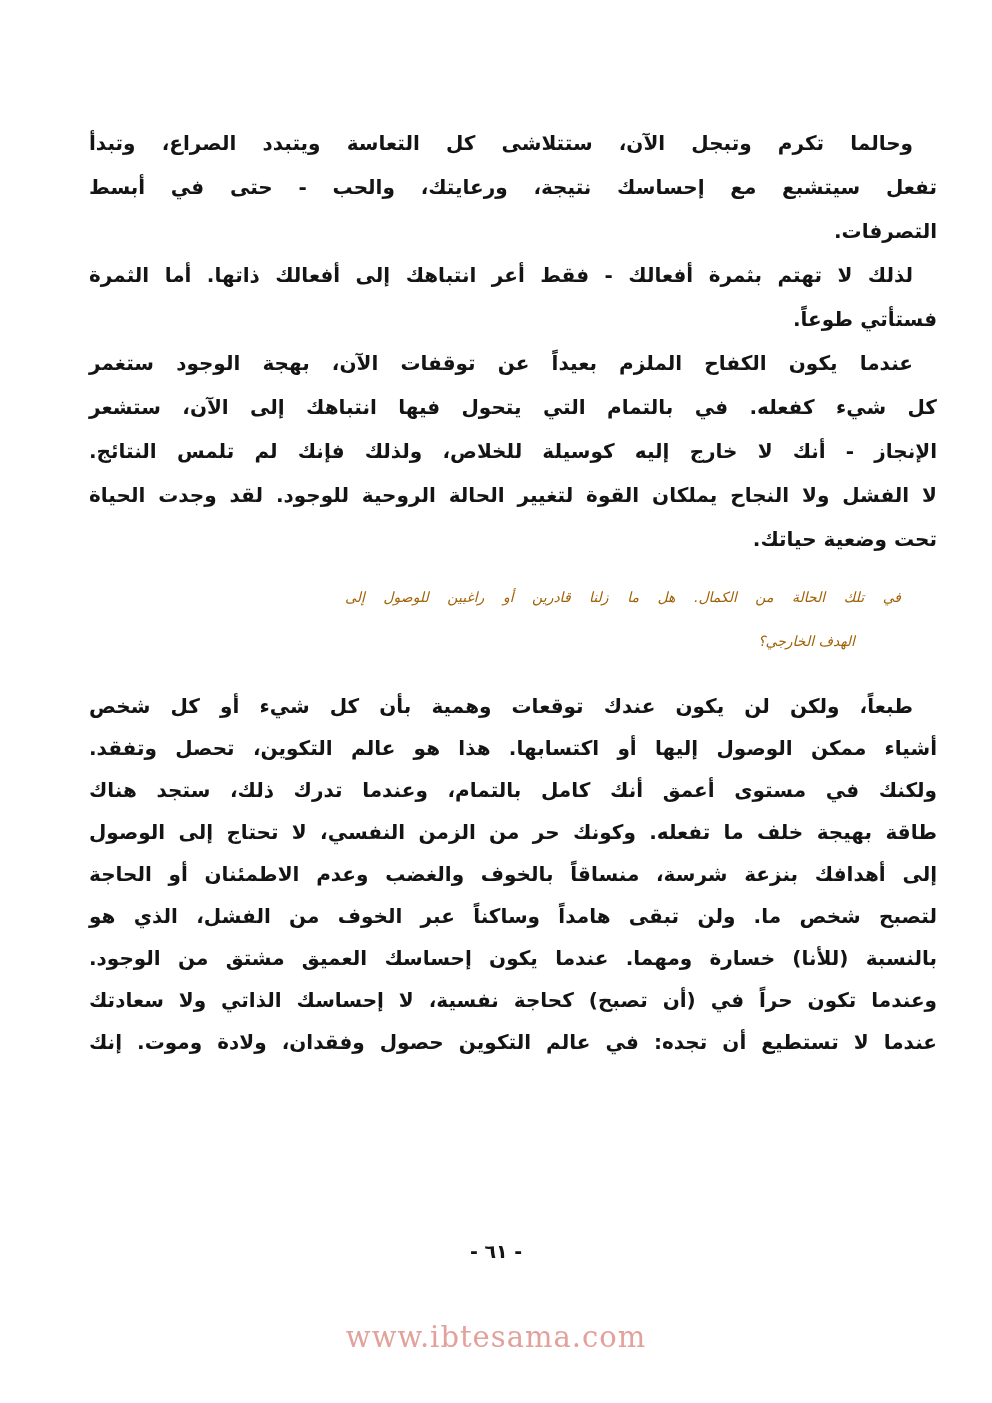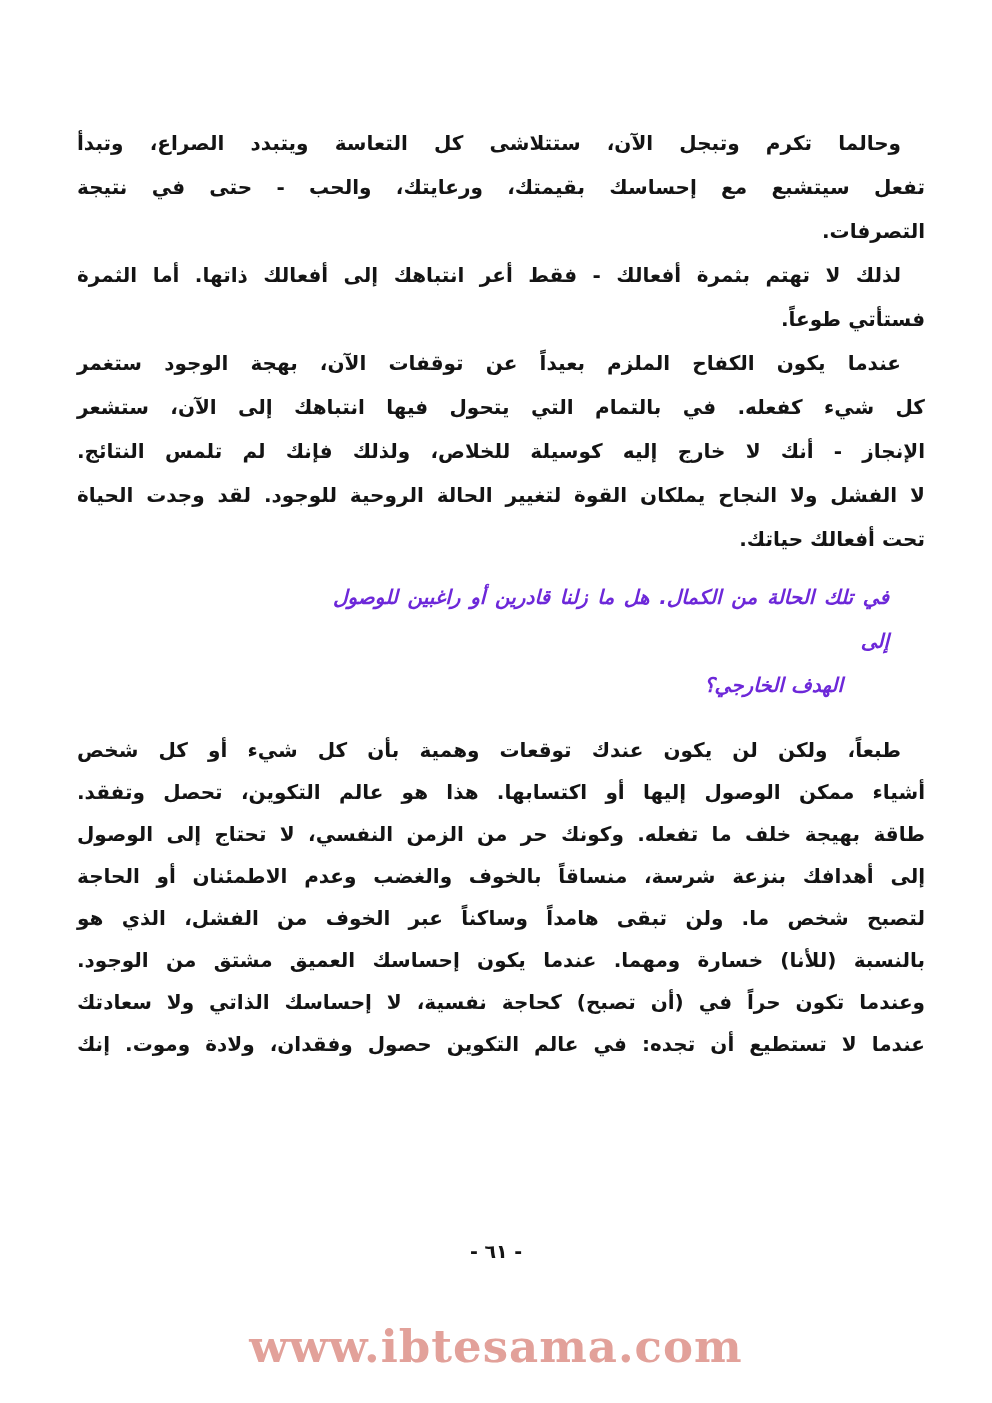--- a/index.html
+++ b/index.html
@@ -9,43 +9,43 @@
     height: 1403px;
     background: #ffffff;
     font-family: "DejaVu Sans", sans-serif;
     color: #141414;
     overflow: hidden;
     direction: rtl;
   }
   .text-block {
     position: absolute;
     top: 121px;
-    right: 67px;
+    right: 55px;
     width: 848px;
     font-size: 20px;
     font-weight: 700;
   }
   .para { line-height: 44px; }
   .para.tight { line-height: 42px; }
   .line {
     text-align: justify;
     text-align-last: justify;
     text-justify: inter-word;
     white-space: normal;
   }
   .line.indent { text-indent: 24px; }
   .line.end { text-align: right; text-align-last: right; }
   .quote {
     width: 556px;
     margin: 14px 36px 22px auto;
-    font-size: 20px;
-    font-weight: 700;
+    font-size: 14px;
+    font-weight: 400;
     font-style: italic;
     line-height: 44px;
-    color: #6d28d9;
+    color: #a16207;
   }
   .quote .q1 { text-align: justify; text-align-last: justify; }
   .quote .q2 { text-align: right; padding-left: 0; padding-right: 0; margin-right: 0; text-align-last: right; padding-right: 46px; box-sizing: border-box; }
   .page-number {
     position: absolute;
     top: 1240px;
     left: 0;
     width: 100%;
     text-align: center;
     font-size: 19px;
@@ -53,61 +53,62 @@
     letter-spacing: 2px;
     color: #141414;
   }
   .watermark {
     position: absolute;
     top: 1320px;
     left: 0;
     width: 100%;
     text-align: center;
     font-family: "DejaVu Serif", serif;
-    font-size: 45px;
-    font-weight: 700;
+    font-size: 29px;
+    font-weight: 400;
     letter-spacing: 1px;
     color: #e2a19a;
     direction: ltr;
   }
 </style>
 </head>
 <body>
 
 <div class="page">
 
   <article class="text-block">
 
     <section class="para">
       <div class="line indent">وحالما تكرم وتبجل الآن، ستتلاشى كل التعاسة ويتبدد الصراع، وتبدأ</div>
-      <div class="line">تفعل سيتشبع مع إحساسك بقيمتك، ورعايتك، والحب - حتى في نتيجة</div>
+      <div class="line">تفعل سيتشبع مع إحساسك نتيجة، ورعايتك، والحب - حتى في أبسط</div>
       <div class="line end">التصرفات.</div>
     </section>
 
     <section class="para">
       <div class="line indent">لذلك لا تهتم بثمرة أفعالك - فقط أعر انتباهك إلى أفعالك ذاتها. أما الثمرة</div>
       <div class="line end">فستأتي طوعاً.</div>
     </section>
 
     <section class="para">
       <div class="line indent">عندما يكون الكفاح الملزم بعيداً عن توقفات الآن، بهجة الوجود ستغمر</div>
       <div class="line">كل شيء كفعله. في بالتمام التي يتحول فيها انتباهك إلى الآن، ستشعر</div>
       <div class="line">الإنجاز - أنك لا خارج إليه كوسيلة للخلاص، ولذلك فإنك لم تلمس النتائج.</div>
       <div class="line">لا الفشل ولا النجاح يملكان القوة لتغيير الحالة الروحية للوجود. لقد وجدت الحياة</div>
-      <div class="line end">تحت أفعالك حياتك.</div>
+      <div class="line end">تحت وضعية حياتك.</div>
     </section>
 
     <aside class="quote">
       <div class="q1">في تلك الحالة من الكمال. هل ما زلنا قادرين أو راغبين للوصول إلى</div>
       <div class="q2">الهدف الخارجي؟</div>
     </aside>
 
     <section class="para tight">
       <div class="line indent">طبعاً، ولكن لن يكون عندك توقعات وهمية بأن كل شيء أو كل شخص</div>
       <div class="line">أشياء ممكن الوصول إليها أو اكتسابها. هذا هو عالم التكوين، تحصل وتفقد.</div>
+      <div class="line">ولكنك في مستوى أعمق أنك كامل بالتمام، وعندما تدرك ذلك، ستجد هناك</div>
       <div class="line">طاقة بهيجة خلف ما تفعله. وكونك حر من الزمن النفسي، لا تحتاج إلى الوصول</div>
       <div class="line">إلى أهدافك بنزعة شرسة، منساقاً بالخوف والغضب وعدم الاطمئنان أو الحاجة</div>
       <div class="line">لتصبح شخص ما. ولن تبقى هامداً وساكناً عبر الخوف من الفشل، الذي هو</div>
       <div class="line">بالنسبة (للأنا) خسارة ومهما. عندما يكون إحساسك العميق مشتق من الوجود.</div>
       <div class="line">وعندما تكون حراً في (أن تصبح) كحاجة نفسية، لا إحساسك الذاتي ولا سعادتك</div>
       <div class="line">عندما لا تستطيع أن تجده: في عالم التكوين حصول وفقدان، ولادة وموت. إنك</div>
     </section>
 
   </article>
 

